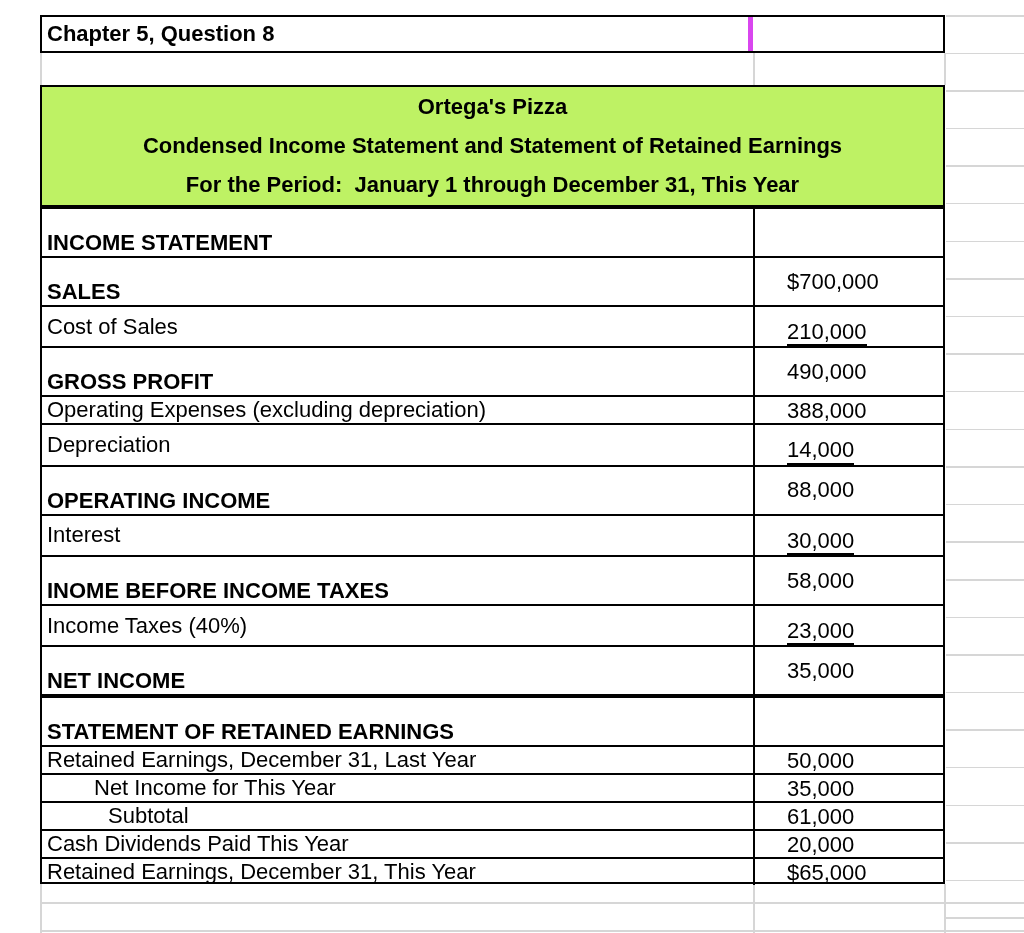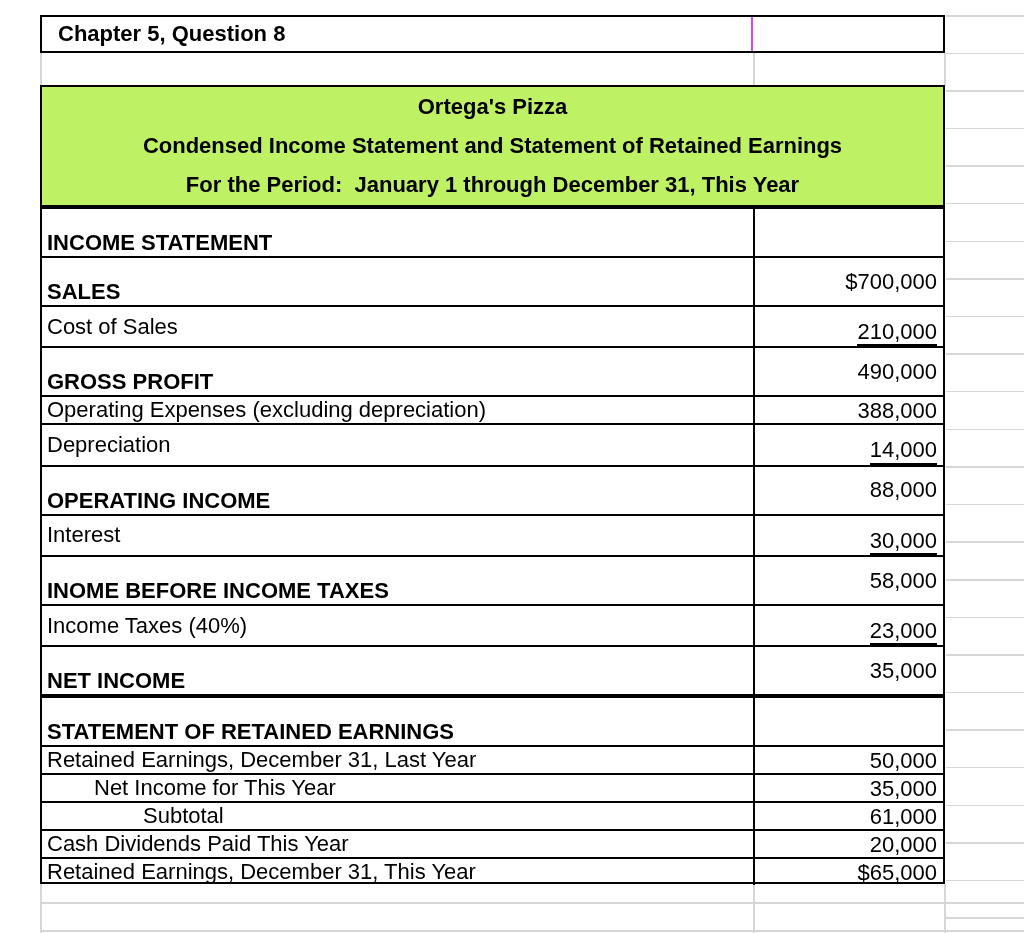--- a/index.html
+++ b/index.html
@@ -15,22 +15,22 @@
     position:absolute; left:946px; top:15px; width:78px; height:918px;
     background-image:repeating-linear-gradient(to bottom,#d6d6d6 0 1.5px,transparent 1.5px 37.6px);
   }
   
   .header-row {
     left:40px; top:15px; width:905px; height:38px;
     display:grid; grid-template-columns:711px 1fr;
     border:2px solid #000; background:#fff;
   }
   .header-row .hcellA {
-    border-right:2px solid #d946ef; display:flex; align-items:center;
-    padding-left:16px; font-weight:bold; font-size:22px;
+    border-right:5px solid #d946ef; display:flex; align-items:center;
+    padding-left:5px; font-weight:bold; font-size:22px;
   }
   
   .title-box {
     left:40px; top:85px; width:905px; height:122px;
     border:2px solid #000; background:#bef264;
     display:grid; grid-template-rows:repeat(3,1fr);
   }
   .title-box .tline {
     display:flex; align-items:center; justify-content:center;
     font-weight:bold; font-size:22px;
@@ -39,23 +39,23 @@
   .stable {
     left:40px; top:207px; width:905px; height:677px;
     border:2px solid #000; background:#fff;
     display:grid; grid-template-rows:repeat(18,1fr);
   }
   .trow { display:grid; grid-template-columns:711px 1fr; border-bottom:2px solid #000; }
   .trow:last-child { border-bottom:none; }
   .cell { font-size:22px; display:flex; align-items:center; overflow:hidden; }
   .cell.label { padding-left:5px; }
   .cell.label.in1 { padding-left:52px; }
-  .cell.label.in2 { padding-left:66px;margin-left:35px; }
+  .cell.label.in2 { padding-left:66px; }
   .trow.b .cell.label { font-weight:bold;margin-top:21px; }
-  .cell.value { border-left:2px solid #000; justify-content:flex-end; padding-right:6px; }
+  .cell.value { border-left:2px solid #000; padding-right:6px;padding-left:32px; }
   .num { display:inline-block; line-height:1.15; }
   .trow.u .num { border-bottom:2px solid #000;margin-top:12px; }
 </style>
 </head>
 <body>
 
 <div class="grid-right"></div>
 <div class="gl" style="left:40px; top:15px; width:1.5px; height:918px;"></div>
 <div class="gl" style="left:753px; top:53px; width:1.5px; height:32px;"></div>
 <div class="gl" style="left:944px; top:53px; width:1.5px; height:32px;"></div>

